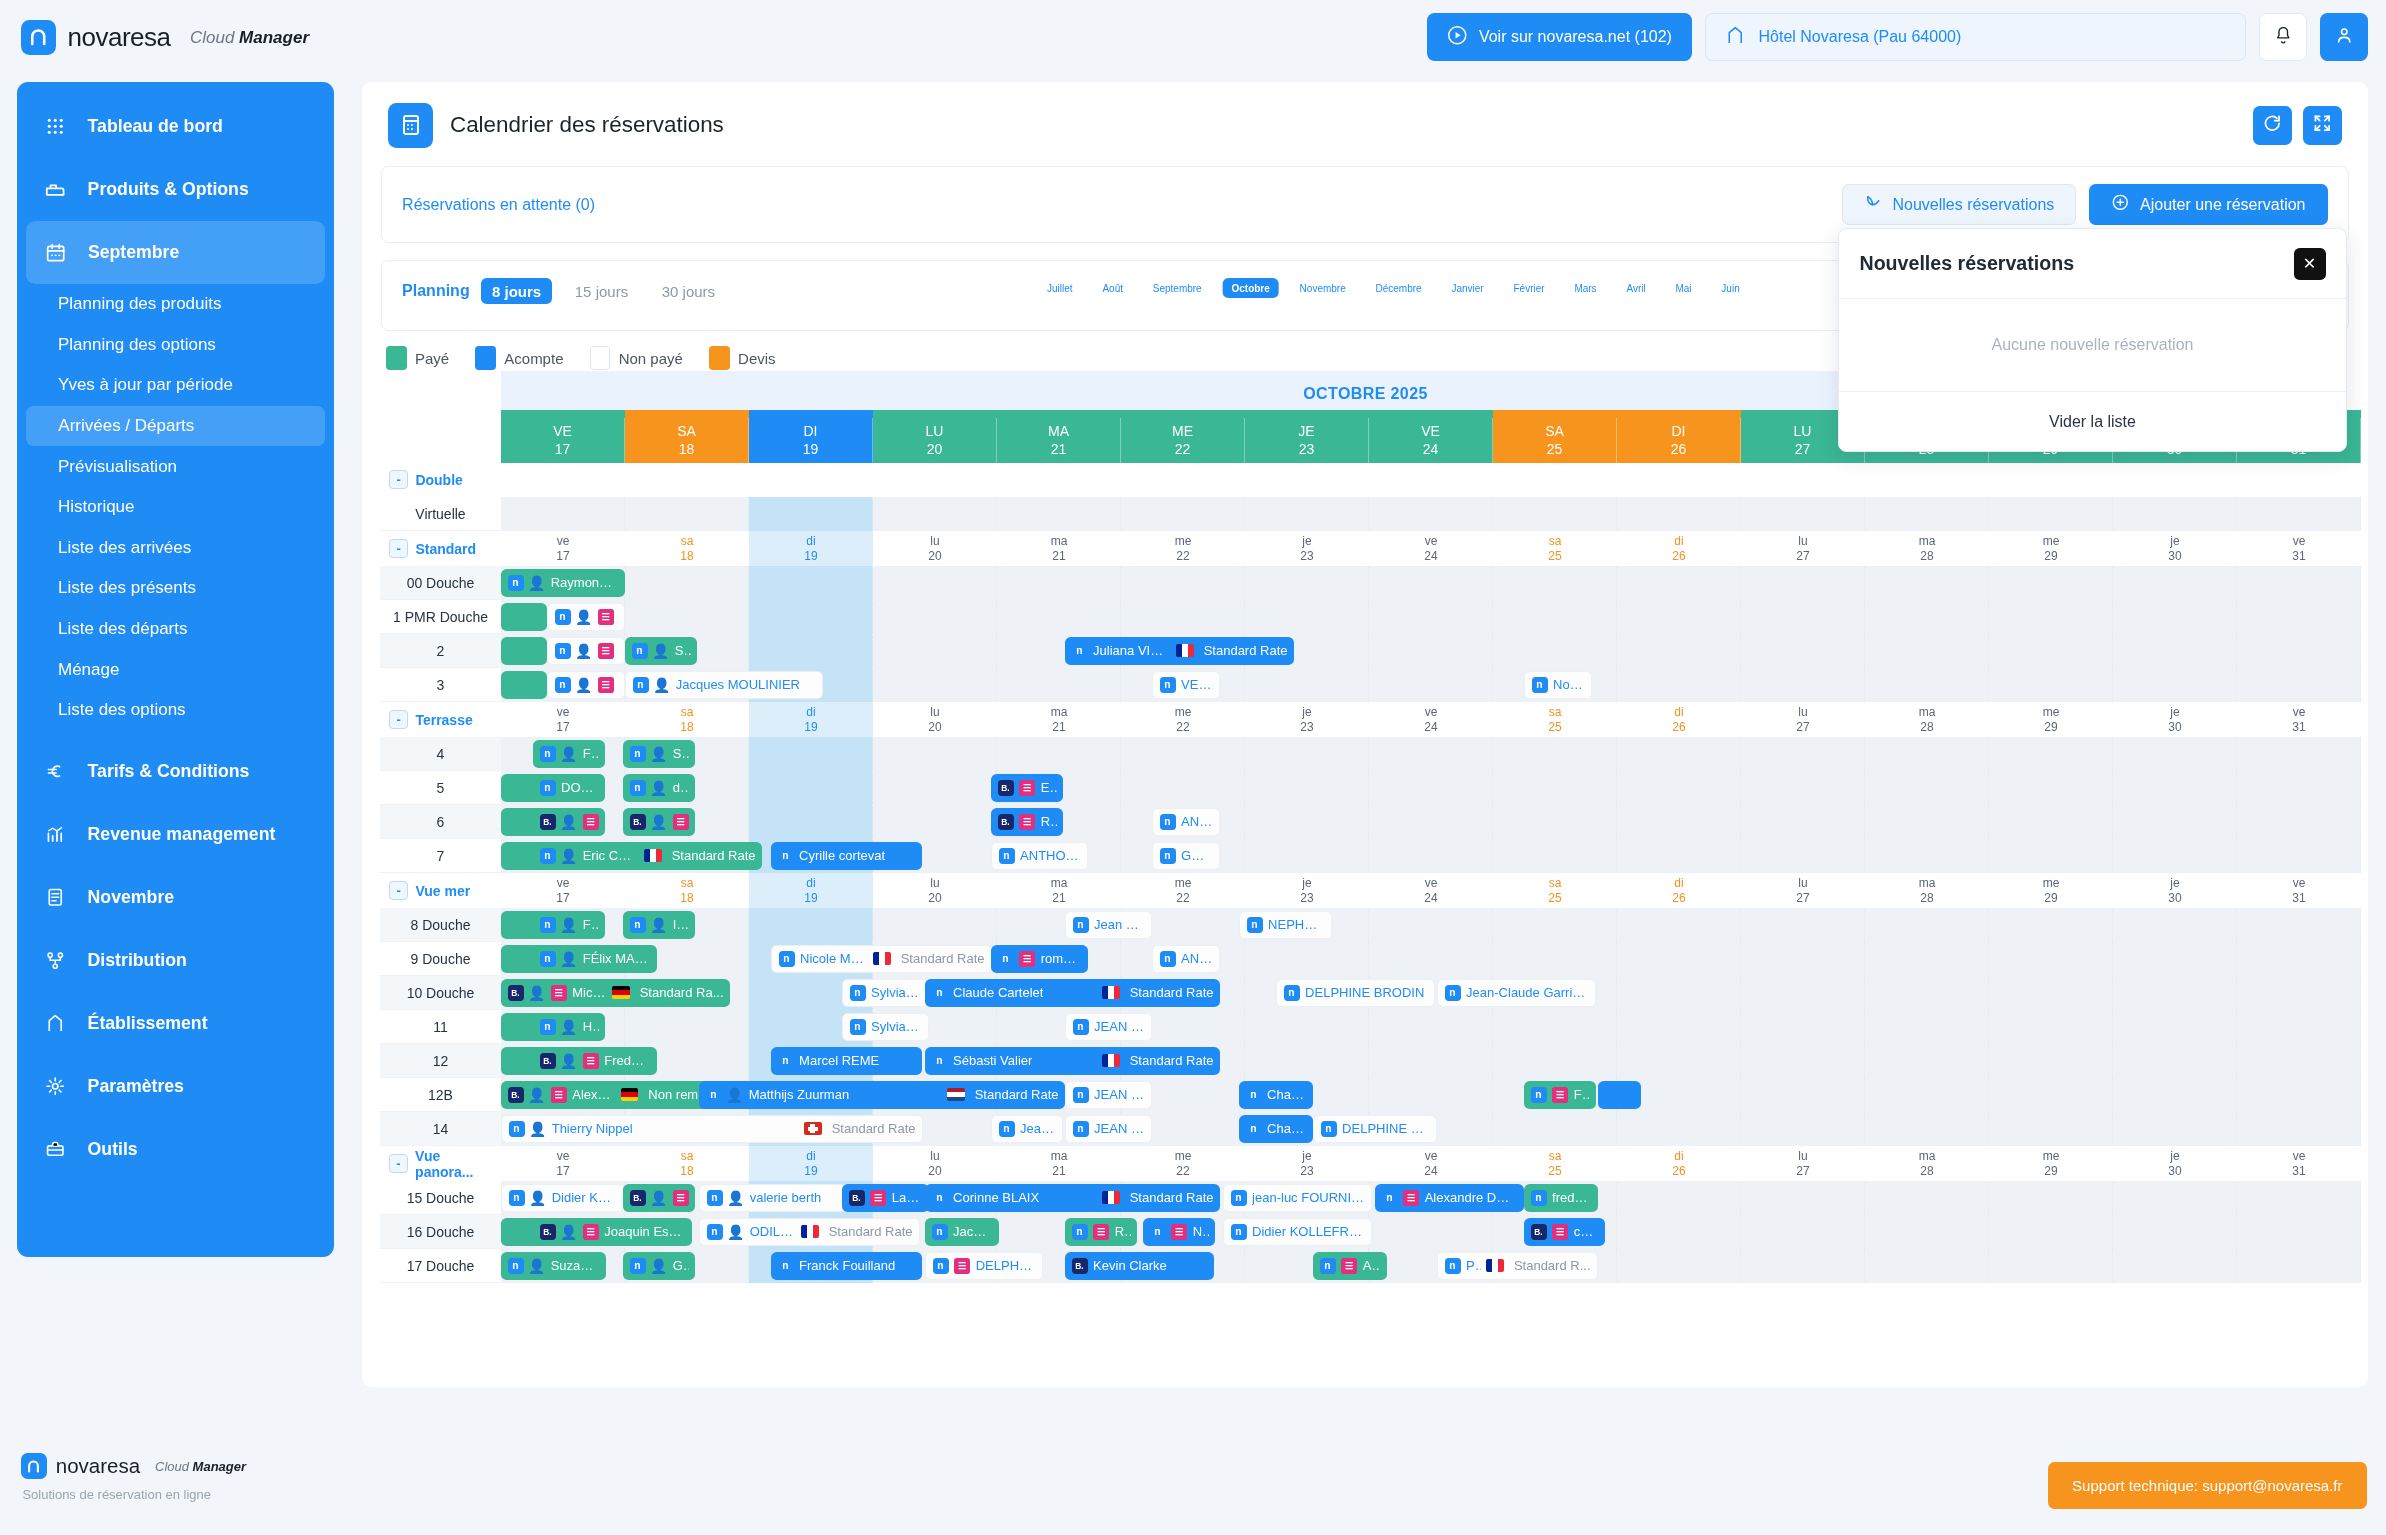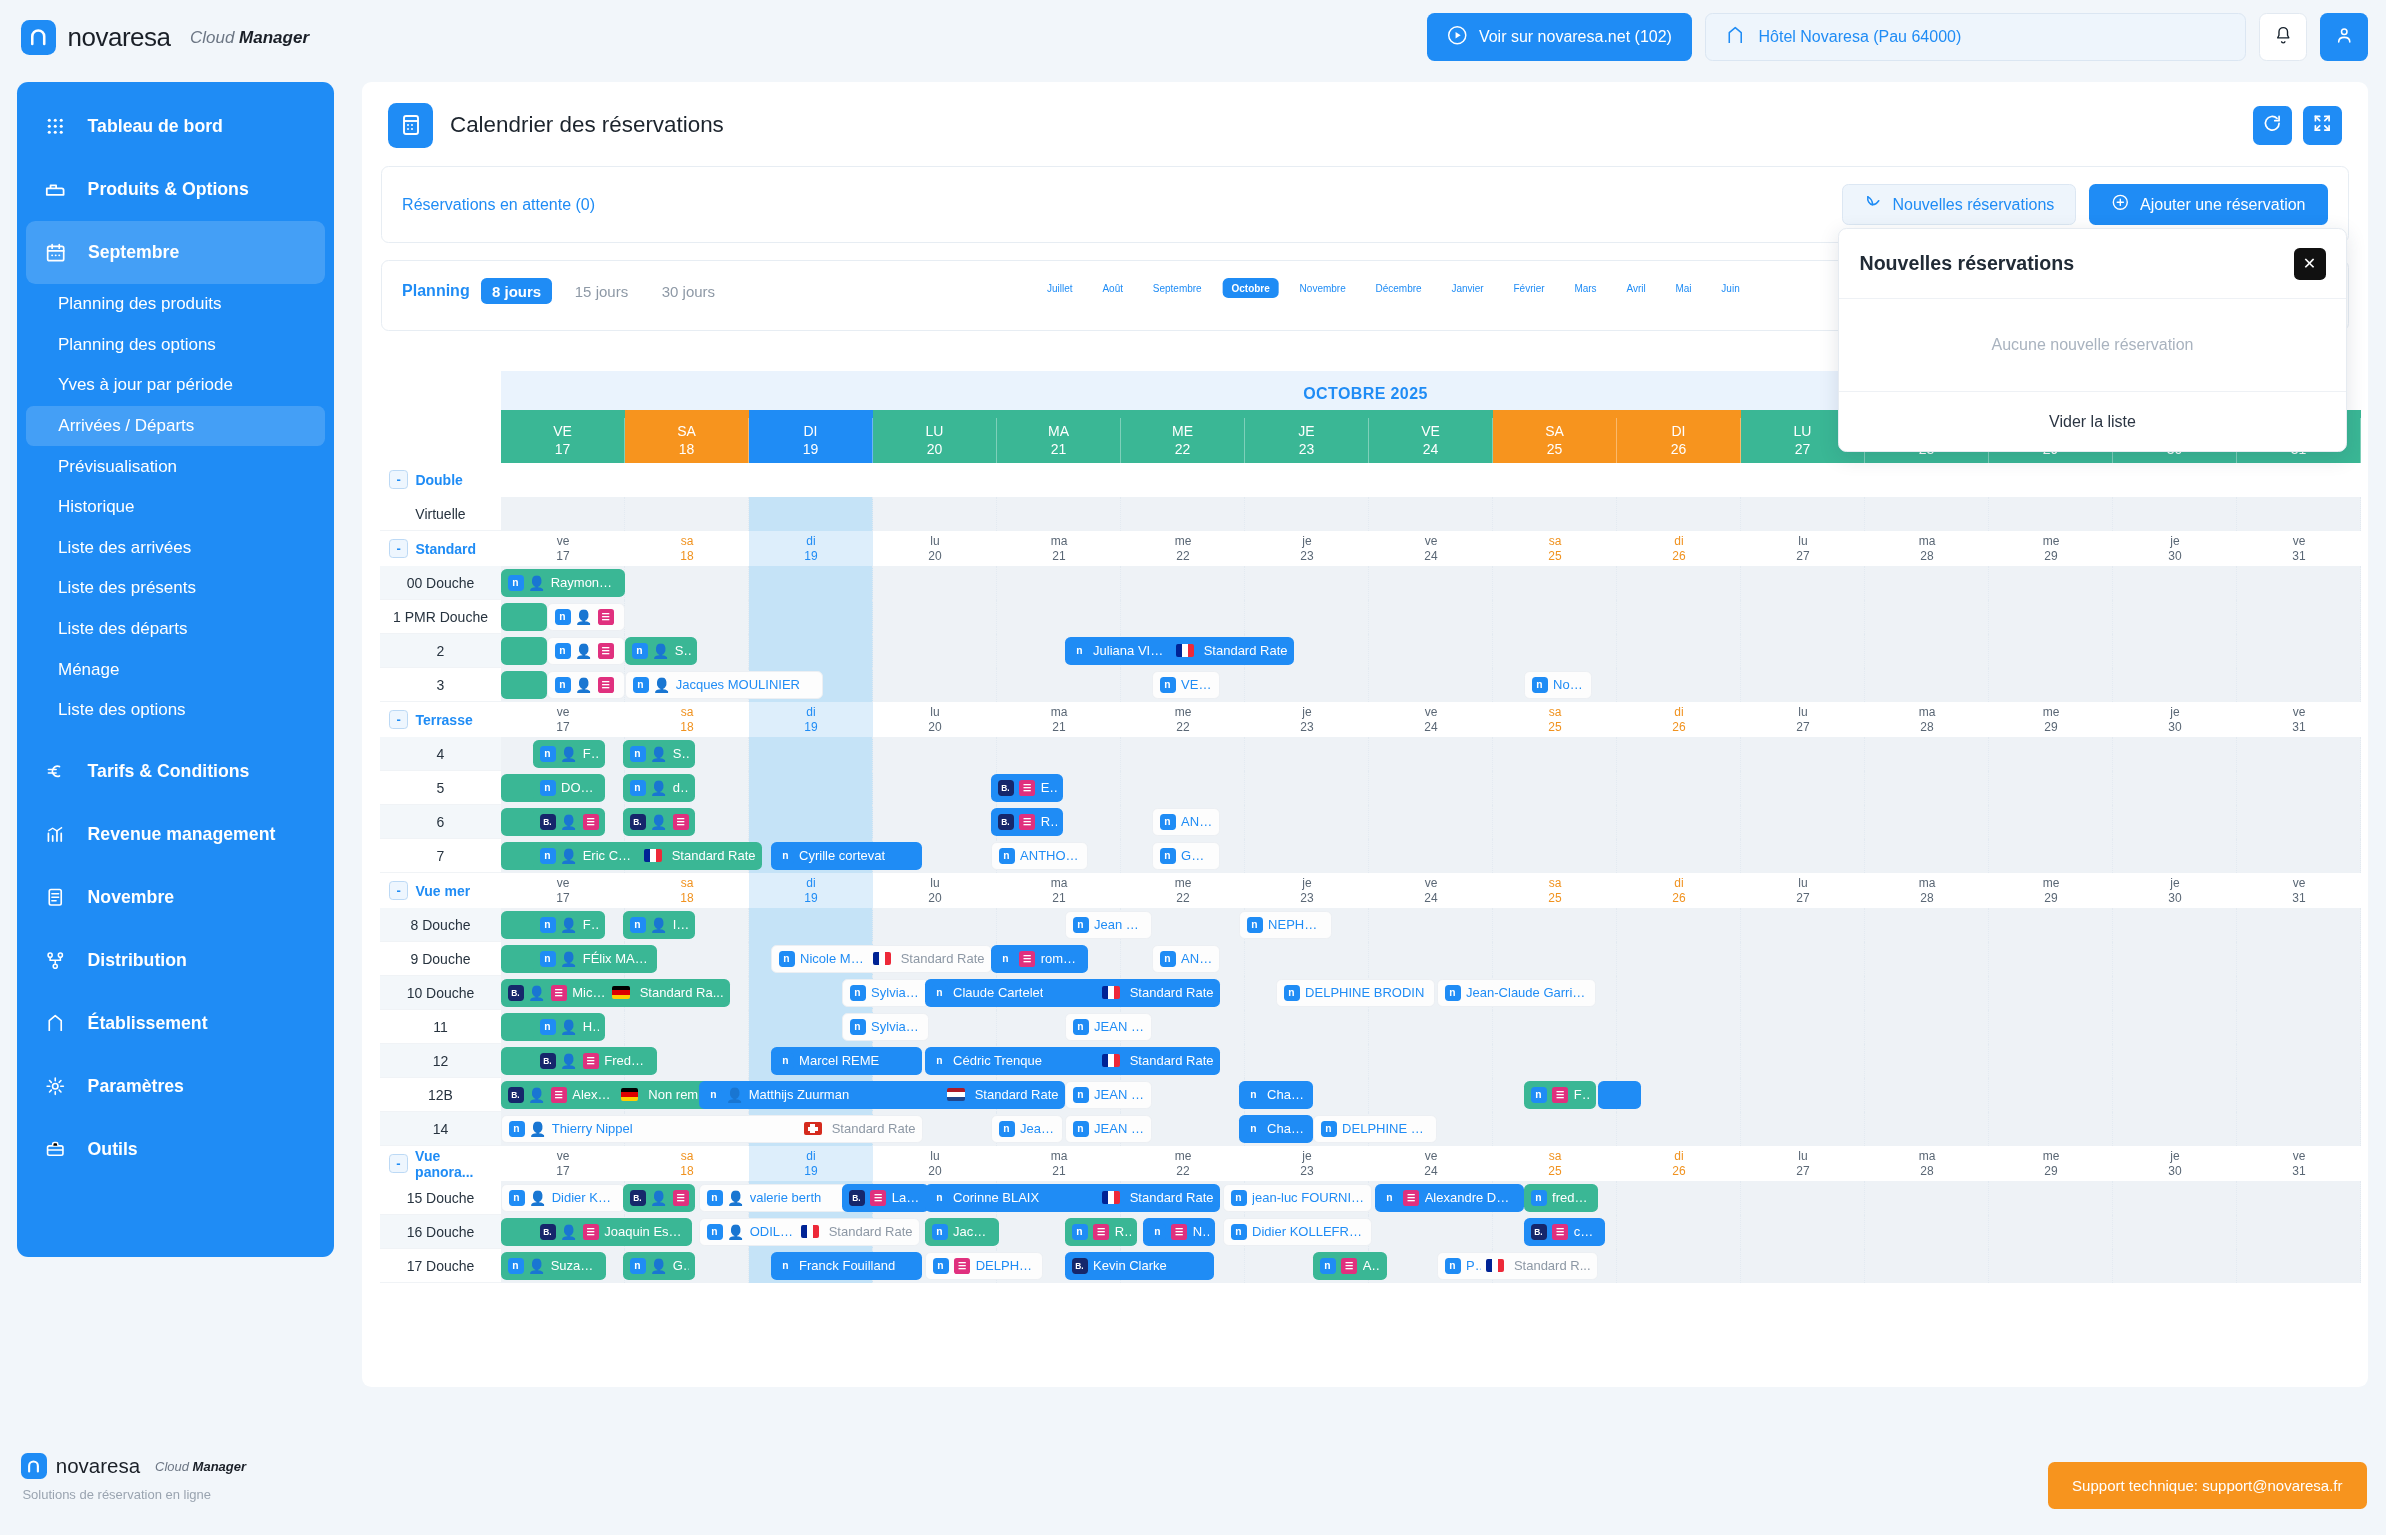--- a/index.html
+++ b/index.html
@@ -384,20 +384,38 @@
       <span class="mo">Décembre</span>
       <span class="mo">Janvier</span>
       <span class="mo">Février</span>
       <span class="mo">Mars</span>
       <span class="mo">Avril</span>
       <span class="mo">Mai</span>
       <span class="mo">Juin</span>
     </div>
   </div>
 
+  <div class="legend">
+    <span class="lg-item">
+      <span class="lg-sw" style="background:#3ab795"></span>
+      <span>Payé</span>
+    </span>
+    <span class="lg-item">
+      <span class="lg-sw" style="background:#1f8cf5"></span>
+      <span>Acompte</span>
+    </span>
+    <span class="lg-item">
+      <span class="lg-sw" style="background:#fff;border:0.9px solid #dfe5ec"></span>
+      <span>Non payé</span>
+    </span>
+    <span class="lg-item">
+      <span class="lg-sw" style="background:#f7941e"></span>
+      <span>Devis</span>
+    </span>
+  </div>
 </div>
 
 <div class="cal">
   <div class="cal-monthbar">OCTOBRE 2025</div>
   <div class="strip" id="strip">
       <div style="position: absolute; top: 0px; height: 13px; width: 124px; left: 0px; background: rgb(58, 183, 149);"></div>
       <div style="position: absolute; top: 0px; height: 13px; width: 124px; left: 124px; background: rgb(247, 148, 30);"></div>
       <div style="position: absolute; top: 0px; height: 13px; width: 124px; left: 248px; background: rgb(31, 140, 245);"></div>
       <div style="position: absolute; top: 0px; height: 13px; width: 124px; left: 372px; background: rgb(58, 183, 149);"></div>
       <div style="position: absolute; top: 0px; height: 13px; width: 124px; left: 496px; background: rgb(58, 183, 149);"></div>
@@ -1177,21 +1195,21 @@
             <span class="ico person">👤</span>
             <span class="ico msg">☰</span>
             <span class="nm">Frederic Trenque</span>
           </div>
           <div class="bar blue" style="left:270px;width:151px">
             <span class="ico nv">n</span>
             <span class="nm">Marcel REME</span>
           </div>
           <div class="bar blue" style="left:424px;width:295px">
             <span class="ico nv">n</span>
-            <span class="nm">Cédric Trenque</span>
+            <span class="nm">Sébasti Valier</span>
             <span class="rate">
               <span class="flag" style="background:linear-gradient(90deg,#002395 0 33%,#fff 33% 66%,#ed2939 66%)"></span>
               <span>Standard Rate</span>
             </span>
           </div>
         </div>
       </div>
       <div class="row">
         <div class="rowlabel">12B</div>
         <div class="rowcells">

